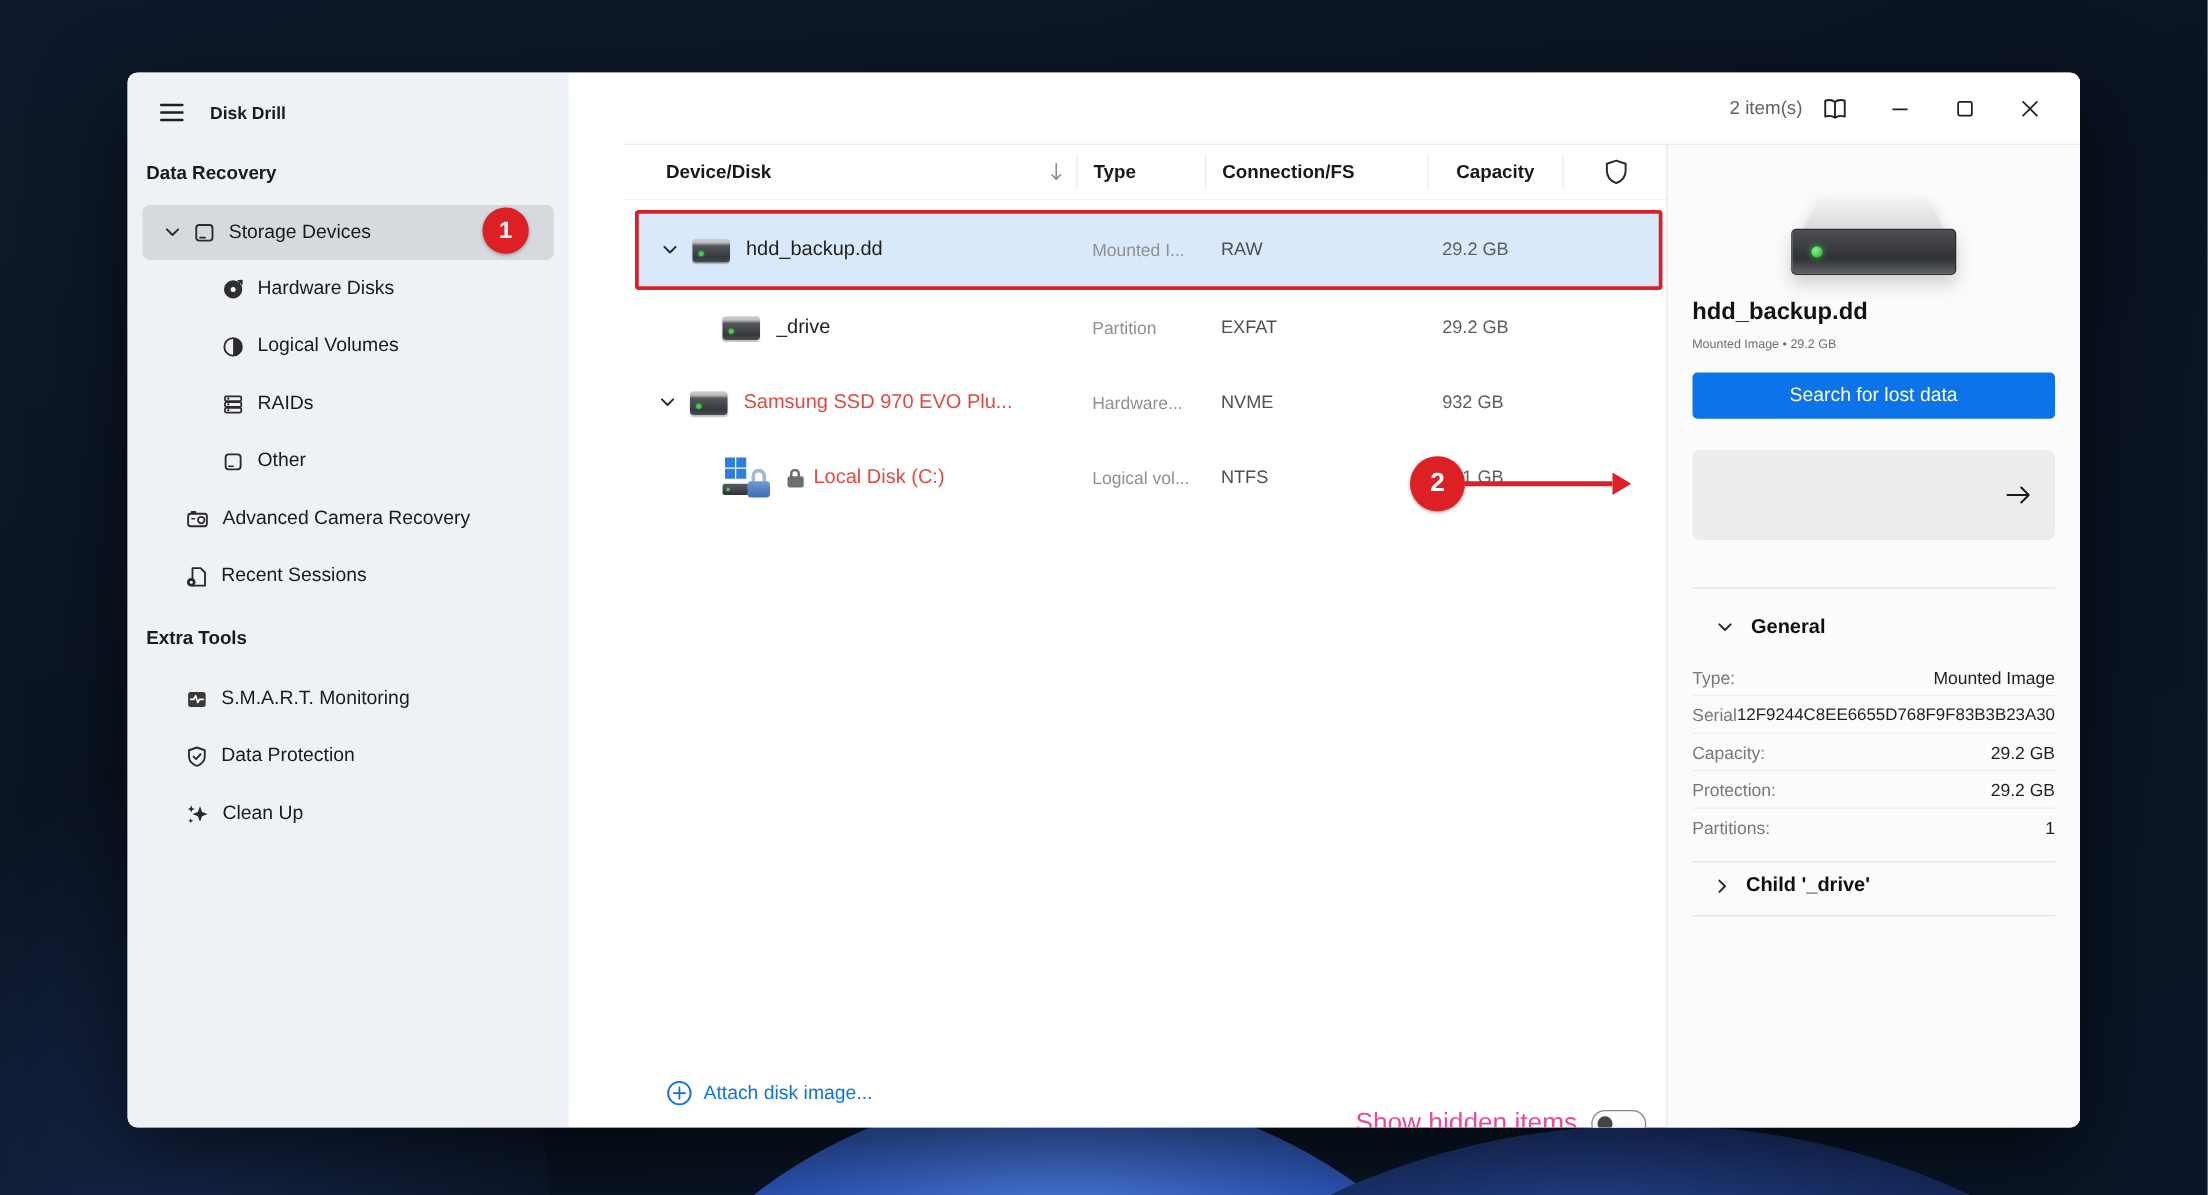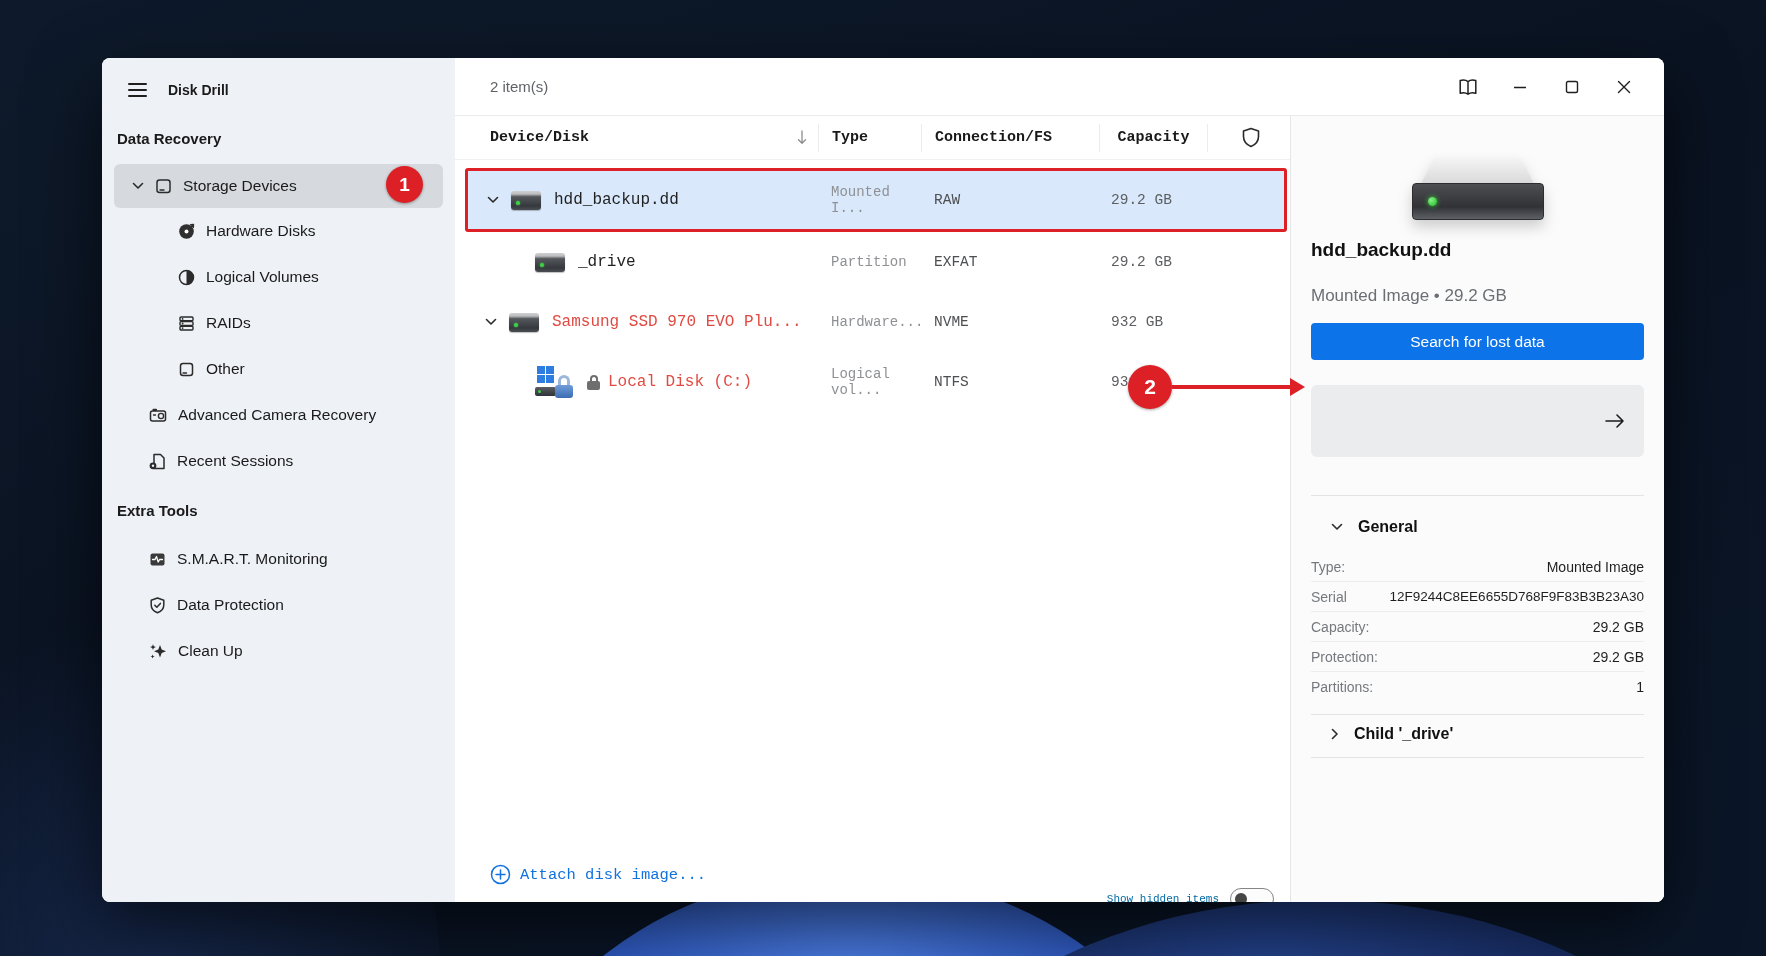--- a/index.html
+++ b/index.html
@@ -30,28 +30,28 @@
   .sb-section.second { margin-top:18px; }
   .sb-list { margin-top:14px; }
   .sb-item { height:46px; display:flex; align-items:center; gap:10px; font-size:15.5px; cursor:default; }
   .sb-item.top { padding-left:18px; margin:0 12px; border-radius:6px; height:44px; }
   .sb-item.top.sel { background:#d6d9dd; }
   .sb-item.sub { padding-left:75px; }
   .sb-item.mid { padding-left:46px; }
   .sb-item svg { flex:none; }
 
   
-  .main { flex:1; display:flex; flex-direction:column; min-width:0; background:#fff; }
+  .main { flex:1; display:flex; flex-direction:column; min-width:0; background:#fff;align-items:flex-end; }
   .titlebar { height:57px; flex:none; display:flex; align-items:center; padding:0 14px 0 35px; }
   .items-count { font-size:15px; color:#5f6368; }
   .win-controls { margin-left:auto; display:flex; align-items:center; }
   .wc-btn { width:52px; height:38px; display:flex; align-items:center; justify-content:center; border-radius:5px; }
 
   .content { flex:1; display:flex; min-height:0; border-top:1px solid #ebebeb; }
-  .table-area { width:835px; flex:none; display:flex; flex-direction:column;font-family:Liberation Mono, monospace; }
+  .table-area { width:835px; flex:none; display:flex; flex-direction:column; }
 
   .table-header { height:44px; flex:none; display:flex; align-items:center;
     border-bottom:1px solid #f0f0f0; font-size:15px; font-weight:700; color:#191919; }
   .th-name { width:363px; flex:none; padding:0 10px 0 35px; display:flex; align-items:center; justify-content:space-between; }
   .th-type { width:102px; flex:none; padding-left:13px; }
   .th-conn { width:177px; flex:none; padding-left:13px; }
   .th-cap  { width:108px; flex:none; padding-left:13px; }
   .th-shield { width:85px; flex:none; display:flex; justify-content:center; }
   .vsep { width:1px; height:28px; background:#ececec; flex:none; }
 
@@ -88,36 +88,36 @@
     border:3px solid #9db7dc; border-bottom:none; border-radius:7px 7px 0 0; }
   .padlock .lbody { position:absolute; left:0; bottom:0; width:18px; height:13px; border-radius:3px;
     background:linear-gradient(180deg,#6f9cd9,#3c6cb2); }
   .lock-sm { width:13px; height:15px; position:relative; flex:none; margin:0 8px 0 12px; }
   .lock-sm .shackle { position:absolute; left:2.5px; top:0; width:8px; height:7px;
     border:2px solid #6e6e6e; border-bottom:none; border-radius:5px 5px 0 0; }
   .lock-sm .lbody { position:absolute; left:0; bottom:0; width:13px; height:9px; border-radius:2px; background:#6e6e6e; }
 
   .table-footer { height:55px; flex:none; display:flex; align-items:center; padding:0 16px 0 35px; }
   .attach-link { display:flex; align-items:center; gap:9px; color:#1272e0; font-size:15.5px; }
-  .show-hidden { margin-left:auto; display:flex; align-items:center; gap:11px; font-size:11px; color:#0369a1;margin-top:48px; }
+  .show-hidden { margin-left:auto; display:flex; align-items:center; gap:11px; font-size:21px; color:#ec4899;margin-top:48px; }
   .toggle { width:44px; height:22px; border:1px solid #868686; border-radius:11px; background:#fcfcfc; position:relative; }
   .toggle .knob { position:absolute; left:4px; top:4px; width:12px; height:12px; border-radius:50%; background:#454545; }
 
   
   .panel { flex:1; background:#fbfbfc; border-left:1px solid #e6e6e8; padding:0 20px; font-size:15px; color:#1f1f1f; }
   .drive3d { width:132px; height:64px; margin:42px auto 0; position:relative;
     filter:drop-shadow(0 7px 7px rgba(0,0,0,.18)); }
   .drive-top { position:absolute; top:0; left:9px; right:9px; height:27px;
     background:linear-gradient(#f4f4f4,#d8d8da); clip-path:polygon(12% 0,88% 0,100% 100%,0 100%); }
   .drive-body { position:absolute; top:25px; left:0; right:0; height:37px; border-radius:4px;
     background:linear-gradient(180deg,#4d4f53 0%,#303236 65%,#5d6064 100%); border:1px solid #2b2d30; }
   .drive-body .led { position:absolute; left:15px; top:13px; width:9px; height:9px; border-radius:50%;
     background:radial-gradient(circle at 35% 35%, #86f286, #1db51d); box-shadow:0 0 5px #36cb36; }
   .dev-name { margin-top:17px; font-size:19px; font-weight:700; color:#111; }
-  .dev-sub { margin-top:25px; font-size:17px; color:#6b6f73; }
+  .dev-sub { margin-top:9px; font-size:10px; color:#6b6f73; }
   .search-btn { margin-top:17px; width:100%; height:37px; background:#0d73e8; color:#fff;
     border:none; border-radius:4px; font-size:15.5px; font-family:inherit; }
   .scan-card { margin-top:25px; height:72px; background:#ebeced; border-radius:6px;
     padding:0 18px 0 16px; display:flex; align-items:center; }
   .scan-title { font-size:15.5px; font-weight:700; color:#111; }
   .scan-sub { margin-top:4px; font-size:13.5px; color:#8a8e92; }
   .scan-arrow { margin-left:auto; }
   .p-divider { height:1px; background:#e3e4e6; margin-top:38px; }
   .section-head { margin-top:22px; padding-left:20px; display:flex; align-items:center; gap:15px;
     font-size:16px; font-weight:700; color:#111; }

